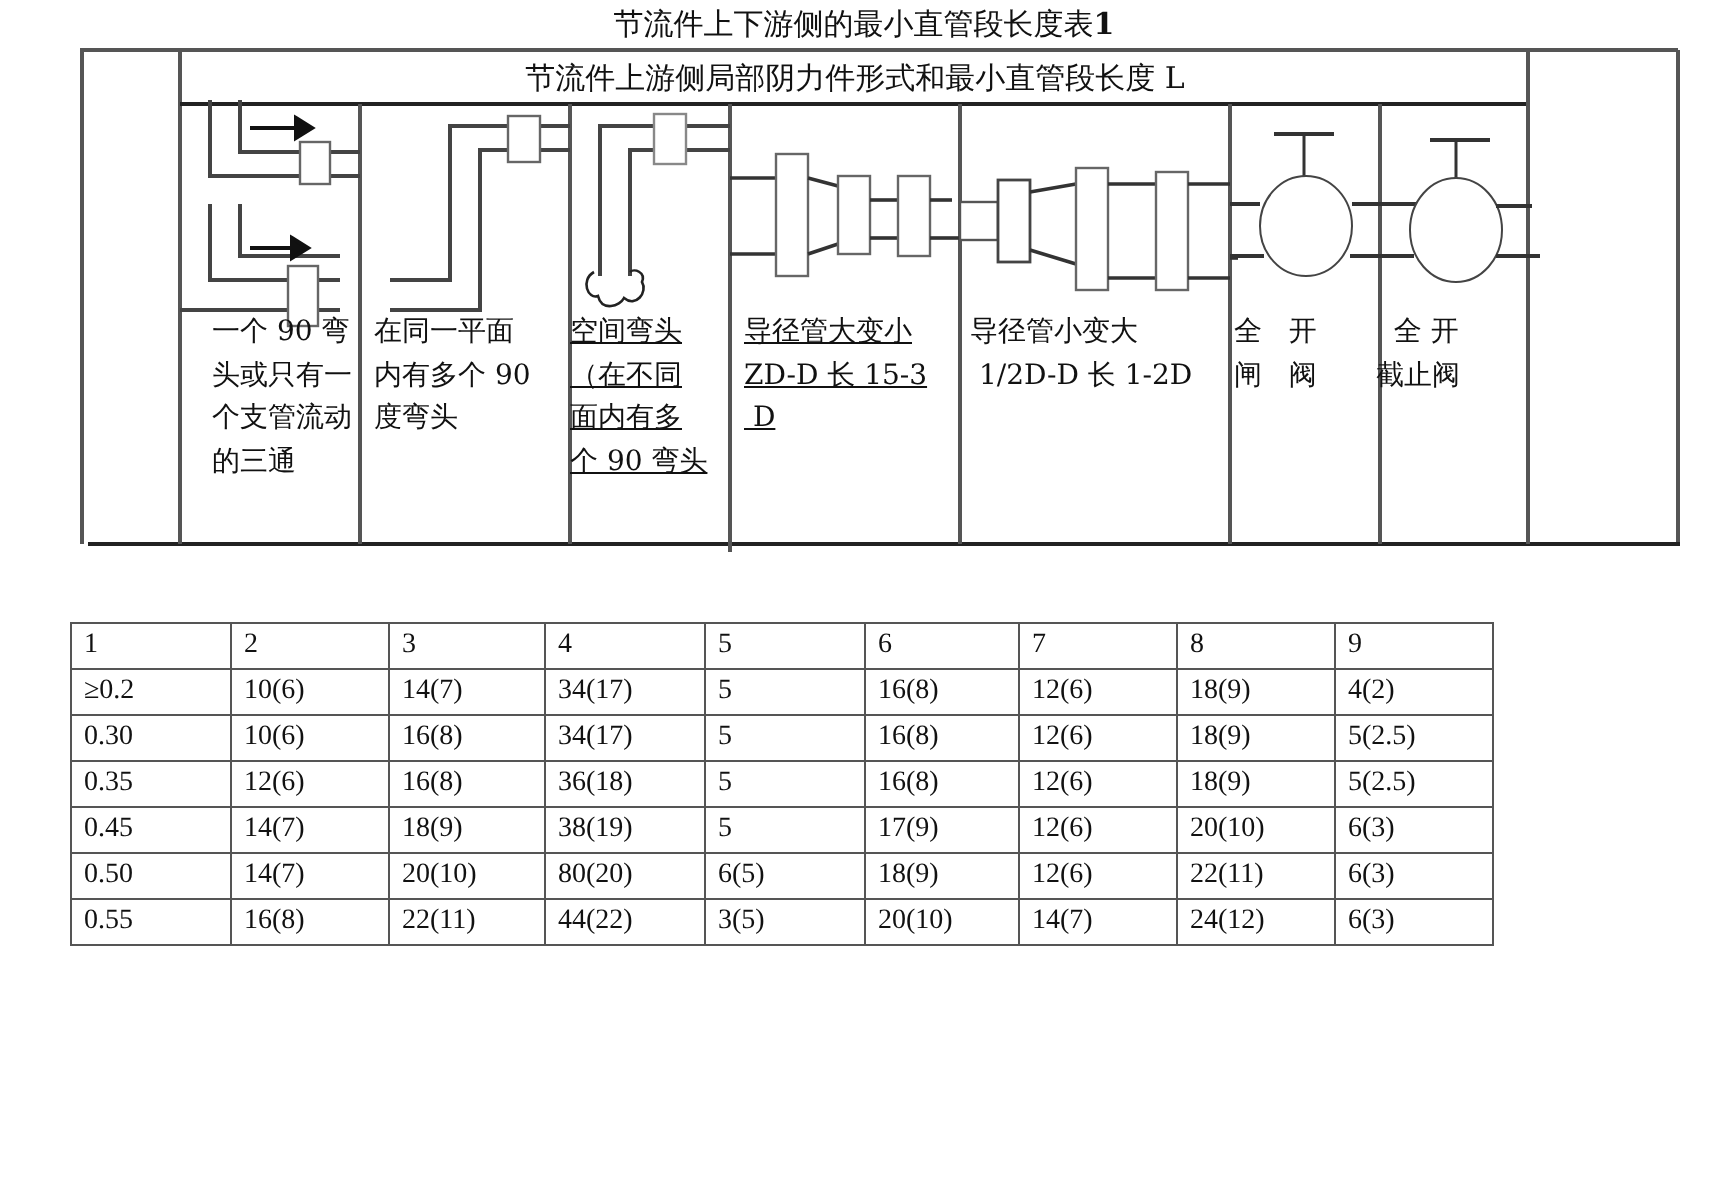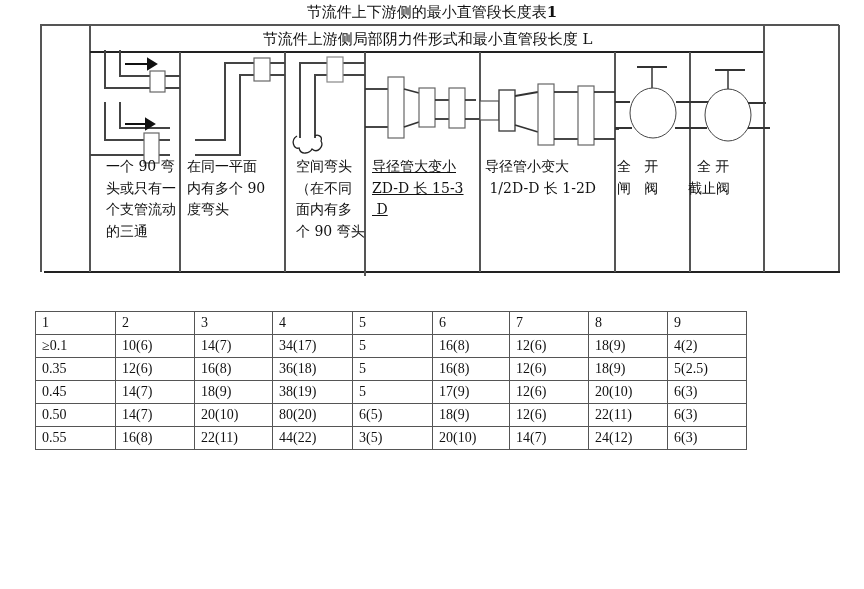--- a/index.html
+++ b/index.html
@@ -120,21 +120,21 @@
 
 <div class="subtitle">节流件上游侧局部阴力件形式和最小直管段长度 L</div>
 
 <div class="cap" style="left:106px; top:156px;">一个 90 弯
 头或只有一
 个支管流动
 的三通</div>
 <div class="cap" style="left:187px; top:156px;">在同一平面
 内有多个 90
 度弯头</div>
-<div class="cap" style="left:296px; top:156px;">空间弯头
+<div class="cap" style="left:285px; top:156px;text-decoration:underline;">空间弯头
 （在不同
 面内有多
 个 90 弯头</div>
 <div class="cap" style="left:372px; top:156px;text-decoration:underline;">导径管大变小
 ZD-D 长 15-3
  D</div>
 <div class="cap" style="left:485px; top:156px;">导径管小变大
  1/2D-D 长 1-2D</div>
 <div class="cap" style="left:617px; top:156px;">全   开
 闸   阀</div>
@@ -159,29 +159,40 @@
     <td>2</td>
     <td>3</td>
     <td>4</td>
     <td>5</td>
     <td>6</td>
     <td>7</td>
     <td>8</td>
     <td>9</td>
   </tr>
   <tr>
-    <td>≥0.1</td>
+    <td>≥0.2</td>
     <td>10(6)</td>
     <td>14(7)</td>
     <td>34(17)</td>
     <td>5</td>
     <td>16(8)</td>
     <td>12(6)</td>
     <td>18(9)</td>
     <td>4(2)</td>
+  </tr>
+  <tr>
+    <td>0.30</td>
+    <td>10(6)</td>
+    <td>16(8)</td>
+    <td>34(17)</td>
+    <td>5</td>
+    <td>16(8)</td>
+    <td>12(6)</td>
+    <td>18(9)</td>
+    <td>5(2.5)</td>
   </tr>
   <tr>
     <td>0.35</td>
     <td>12(6)</td>
     <td>16(8)</td>
     <td>36(18)</td>
     <td>5</td>
     <td>16(8)</td>
     <td>12(6)</td>
     <td>18(9)</td>

